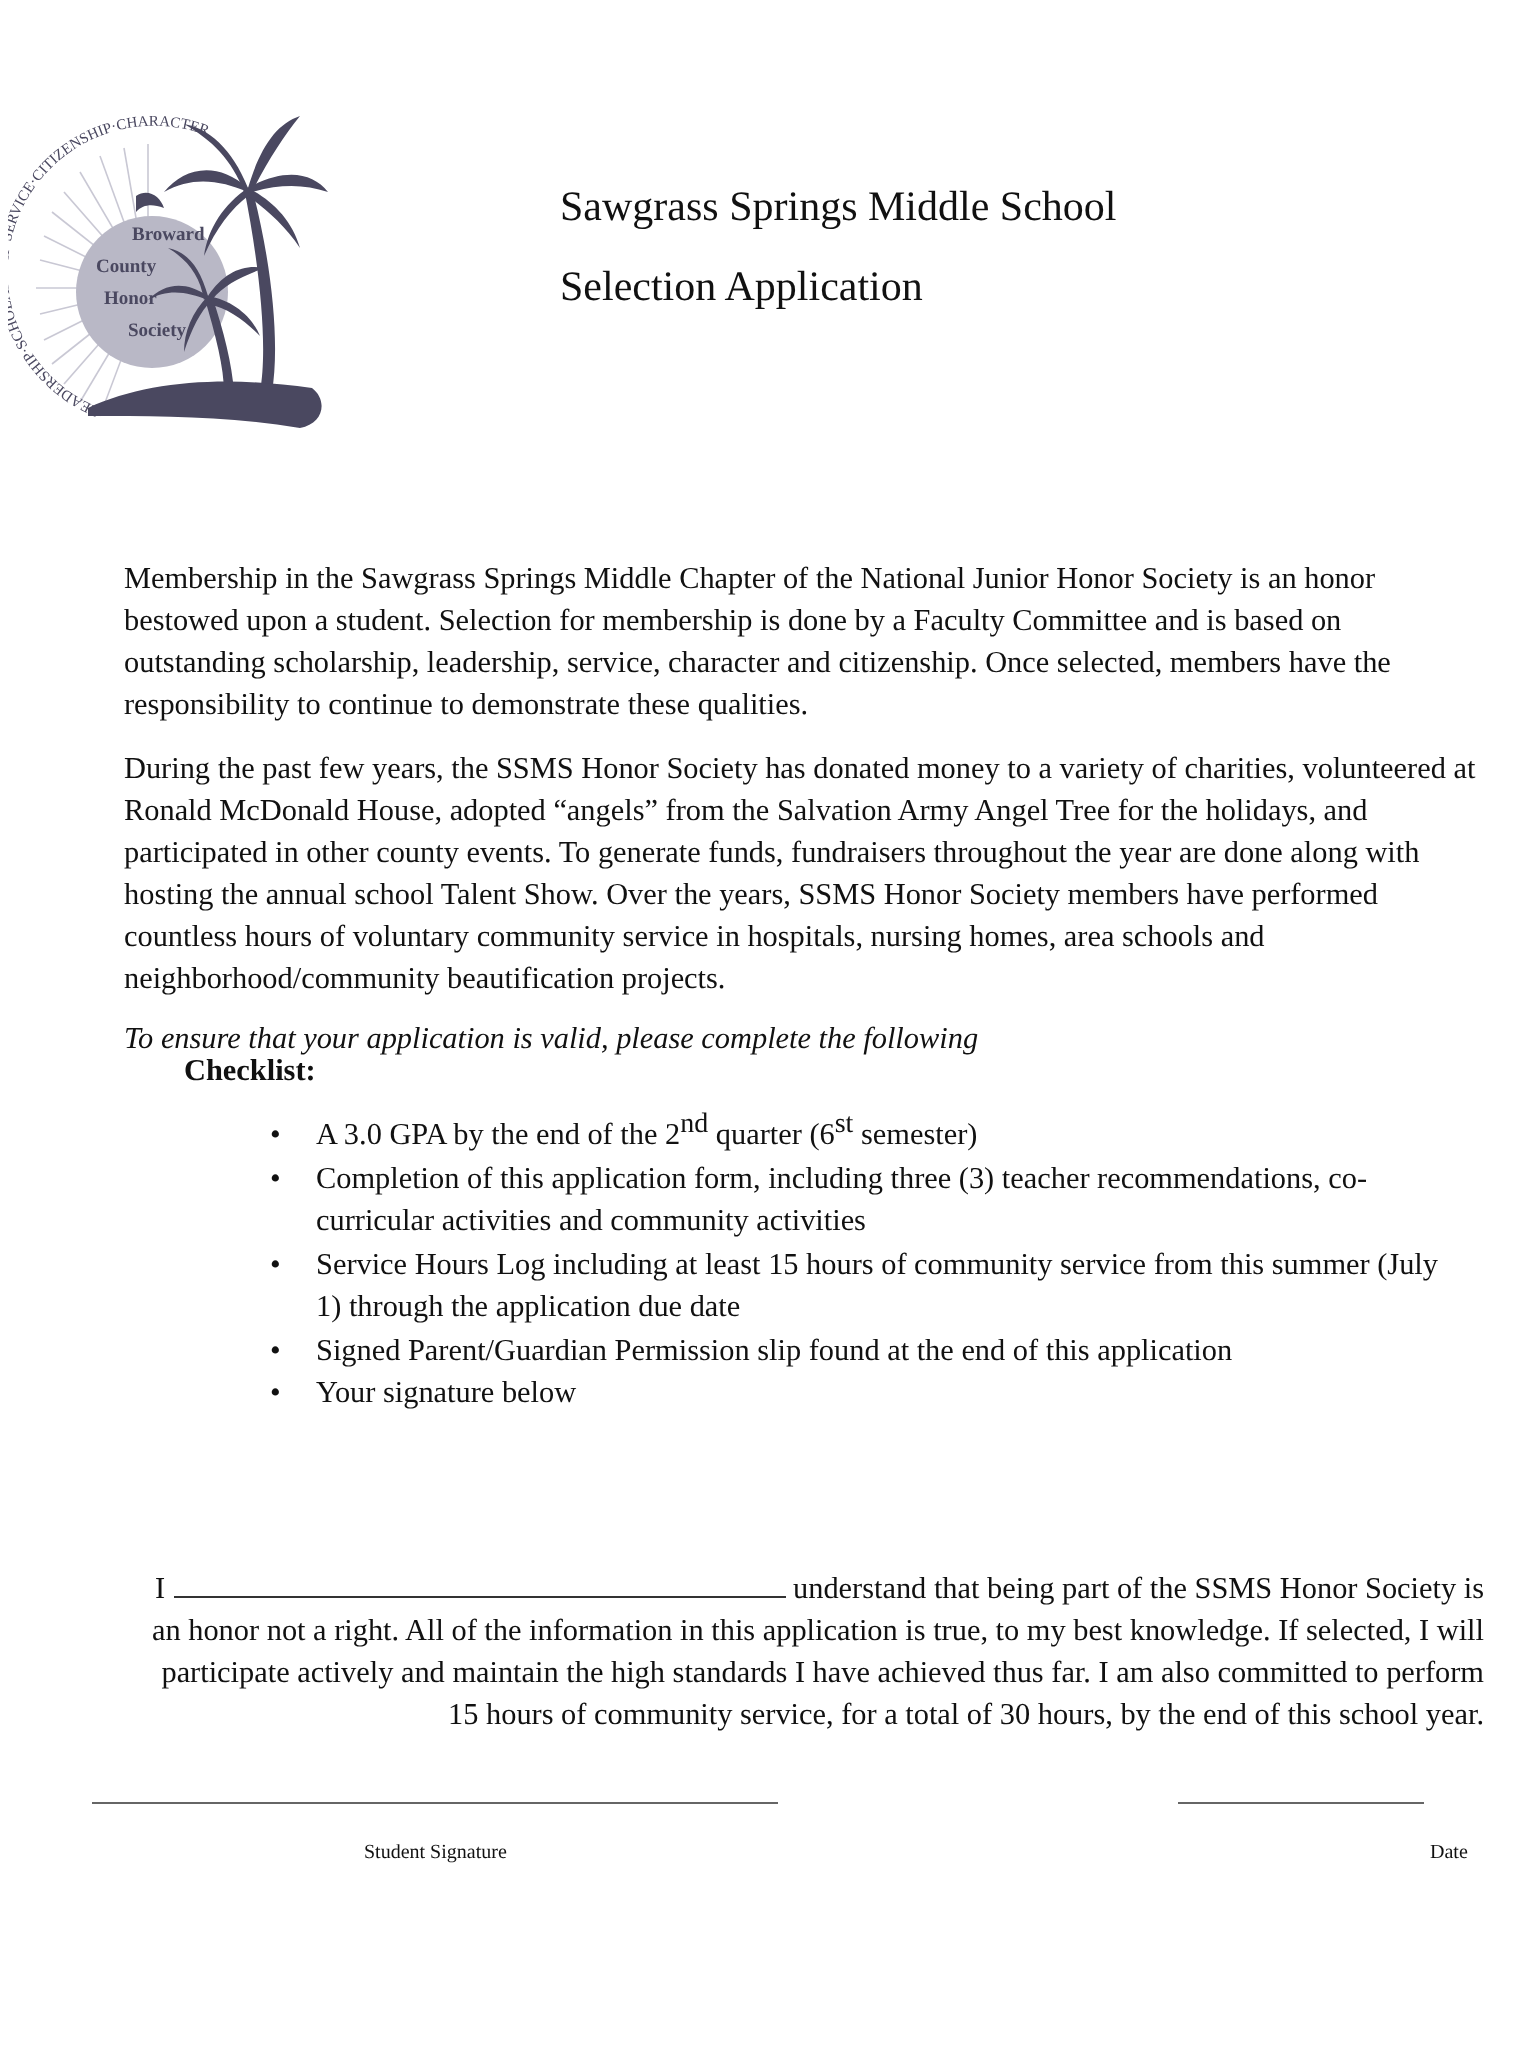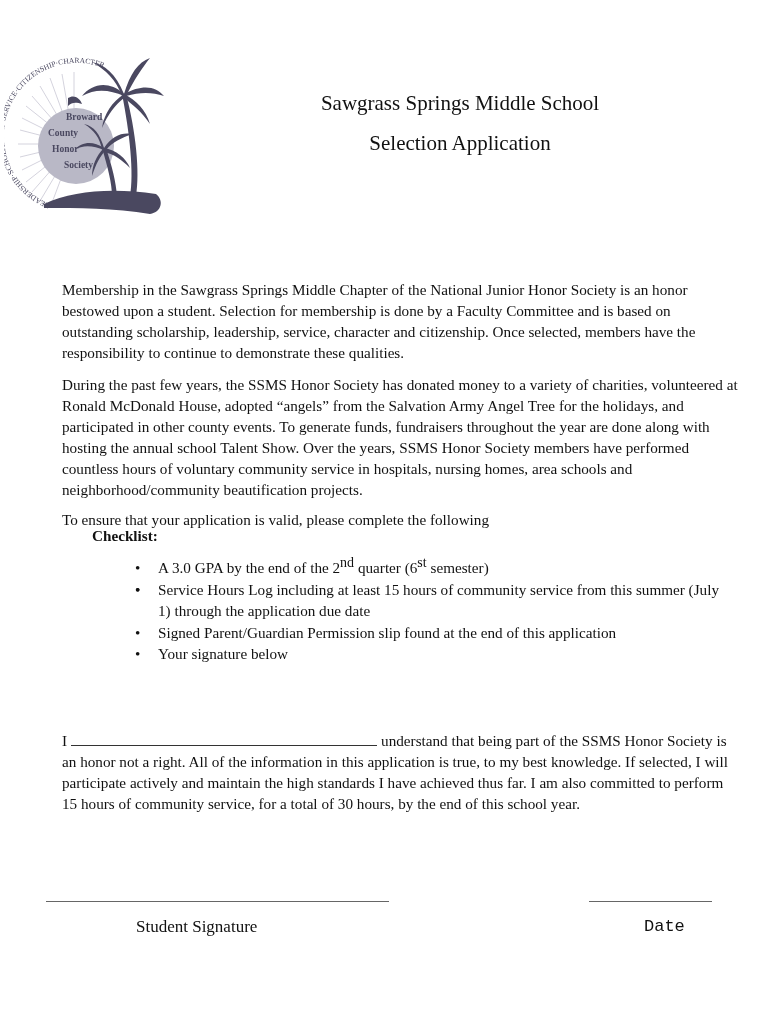--- a/index.html
+++ b/index.html
@@ -2,35 +2,35 @@
 <html><head>
   <meta charset="utf-8">
   <style>
     html, body { margin: 0; padding: 0; background: #ffffff; }
     body {
       width: 770px; height: 1024px; position: relative; overflow: hidden;
       font-family: "Liberation Serif", "DejaVu Serif", serif;
       color: #111111;
     }
     .logo { position: absolute; left: 4px; top: 44px; width: 160px; height: 172px; }
-    .title-block { position: absolute; left: 280px; top: 84px; width: 360px; text-align: center; }
+    .title-block { position: absolute; left: 280px; top: 84px; width: 360px; }
     .title-line { font-size: 21px; line-height: 39.5px; margin: 0; }
     .body-text { position: absolute; left: 46px; width: 680px; font-size: 15.2px; line-height: 21px; margin: 16px; }
     #p1 { top: 263px; }
     #p2 { top: 358px; }
-    #p3 { top: 493px; }
+    #p3 { top: 493px; font-style: italic; }
     .checklist-label { position: absolute; left: 92px; top: 525px; font-size: 15.2px; line-height: 21px; font-weight: bold; }
     .checklist { position: absolute; left: 120px; top: 557px; width: 610px; margin: 0; padding: 0; list-style: none; font-size: 15.2px; line-height: 21.5px; }
     .checklist li { position: relative; padding-left: 38px; }
     .checklist li .bullet { position: absolute; left: 15px; top: 0; }
     sup { font-size: 14px; line-height: 0; vertical-align: super; }
-    #pledge { top: 714px; }
+    #pledge { top: 768px; text-align: right; }
     .blank { display: inline-block; width: 306px; border-bottom: 1px solid #333; height: 14px; vertical-align: baseline; margin: 0 4px; }
     .sig-line { position: absolute; top: 901px; height: 0; border-top: 1.5px solid #666; }
-    .sig-label { position: absolute; top: 916px; font-size: 17px; line-height: 21px; }
+    .sig-label { position: absolute; top: 916px; font-size: 10px; line-height: 21px; margin-left: 46px; }
   </style>
 </head>
 <body>
 
 <div class="logo">
   <svg width="160" height="172" viewBox="0 0 160 172">
     <defs>
       <path id="arcPath" d="M 46 160 A 66 66 0 0 1 100 24" fill="none"></path>
     </defs>
 
@@ -93,20 +93,21 @@
 
 <div class="checklist-label">Checklist:</div>
 
 <ul class="checklist">
   <li>
     <span class="bullet">•</span>
     <span>A 3.0 GPA by the end of the 2</span><sup>nd</sup><span> quarter (6</span><sup>st</sup><span> semester)</span>
   </li>
   <li>
     <span class="bullet">•</span>
+    <span>Completion of this application form, including three (3) teacher recommendations, co-curricular activities and community activities</span>
   </li>
   <li>
     <span class="bullet">•</span>
     <span>Service Hours Log including at least 15 hours of community service from this summer (July 1) through the application due date</span>
   </li>
   <li>
     <span class="bullet">•</span>
     <span>Signed Parent/Guardian Permission slip found at the end of this application</span>
   </li>
   <li>
@@ -116,13 +117,13 @@
 </ul>
 
 <p id="pledge" class="body-text">
   <span>I</span><span class="blank"></span><span>understand that being part of the SSMS Honor Society is an honor not a right. All of the information in this application is true, to my best knowledge. If selected, I will participate actively and maintain the high standards I have achieved thus far. I am also committed to perform 15 hours of community service, for a total of 30 hours, by the end of this school year.</span>
 </p>
 
 <div class="sig-line" style="left:46px; width:343px;"></div>
 <div class="sig-label" style="left:136px;">Student Signature</div>
 
 <div class="sig-line" style="left:589px; width:123px;"></div>
-<div class="sig-label" style="left:644px;font-family:Liberation Mono, monospace;">Date</div>
+<div class="sig-label" style="left:669px;">Date</div>
 
 </body></html>

